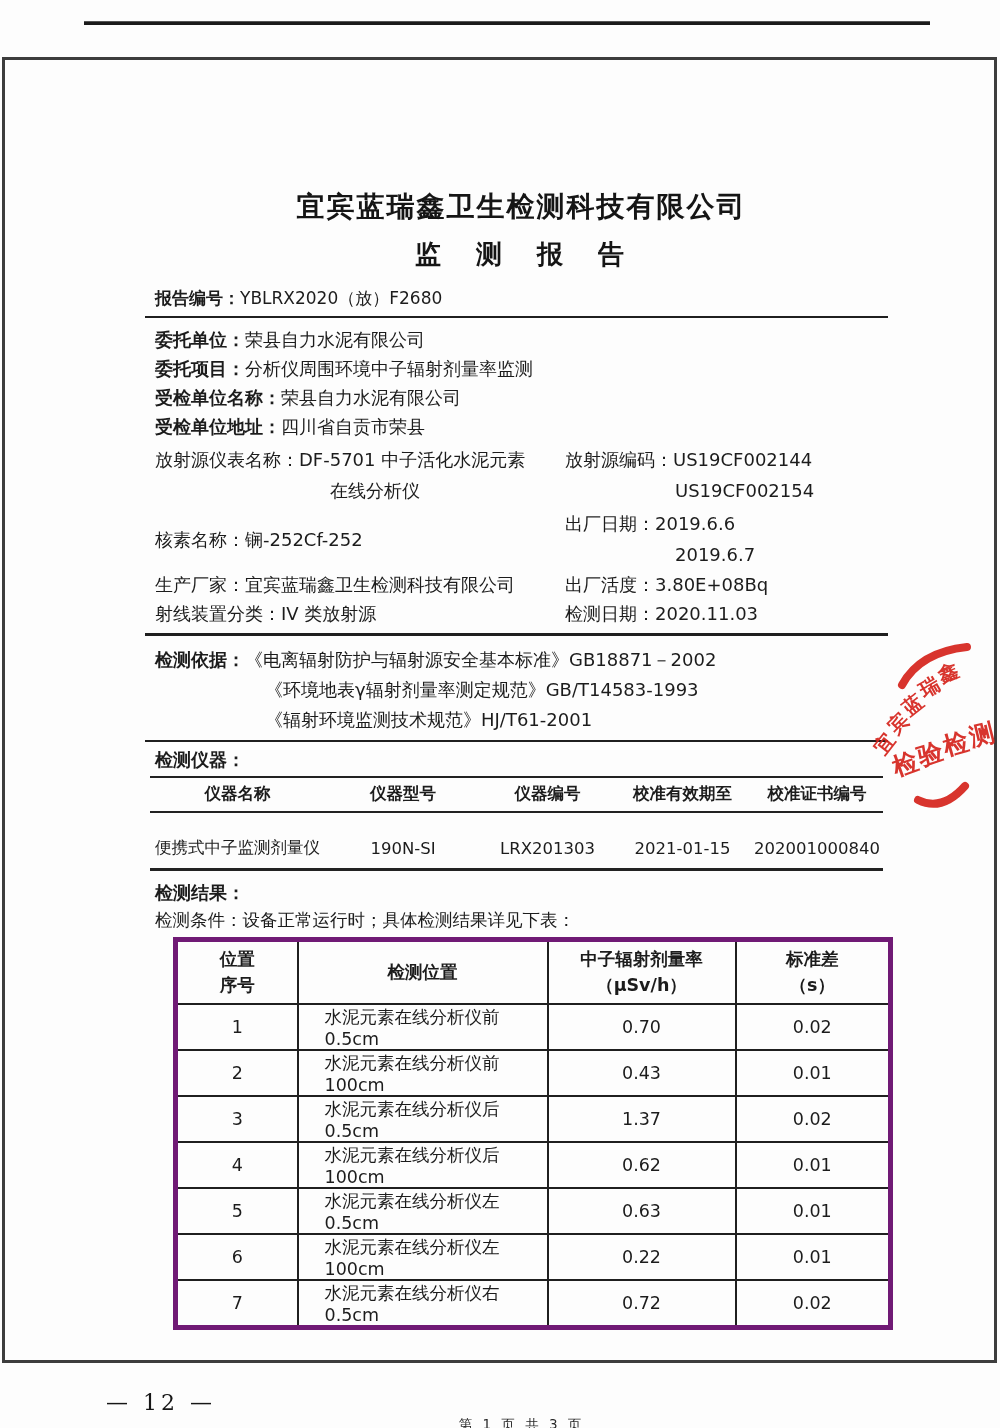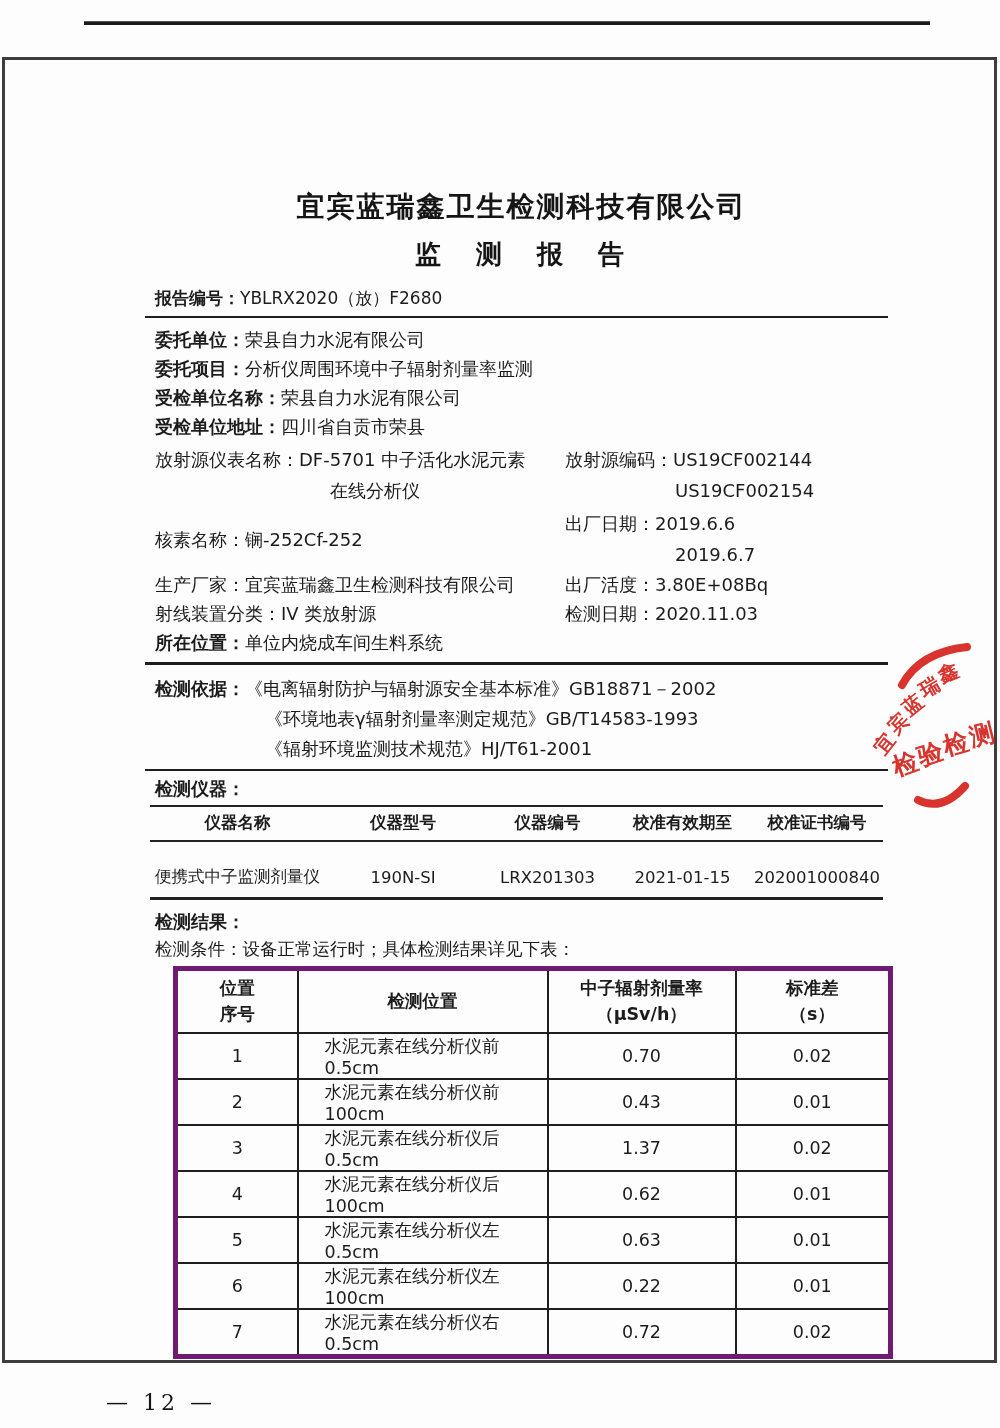--- a/index.html
+++ b/index.html
@@ -154,23 +154,20 @@
 
   <div class="two-col pair-row">
     <div class="lcol"><span class="lbl">生产厂家：</span><span>宜宾蓝瑞鑫卫生检测科技有限公司</span></div>
     <div class="rcol"><span class="lbl">出厂活度：</span><span>3.80E+08Bq</span></div>
   </div>
   <div class="two-col pair-row">
     <div class="lcol"><span class="lbl">射线装置分类：</span><span>IV 类放射源</span></div>
     <div class="rcol"><span class="lbl">检测日期：</span><span>2020.11.03</span></div>
   </div>
 
-  <div class="loc-row">
-    <span class="lbl">所在位置：</span><span>单位内烧成车间生料系统</span>
-  </div>
 
   <hr class="rule r2">
 
   <div class="basis">
     <div><span class="lbl">检测依据：</span><span>《电离辐射防护与辐射源安全基本标准》GB18871－2002</span></div>
     <div class="cont">《环境地表γ辐射剂量率测定规范》GB/T14583-1993</div>
     <div class="cont">《辐射环境监测技术规范》HJ/T61-2001</div>
   </div>
 
   <hr class="rule thin r3">

